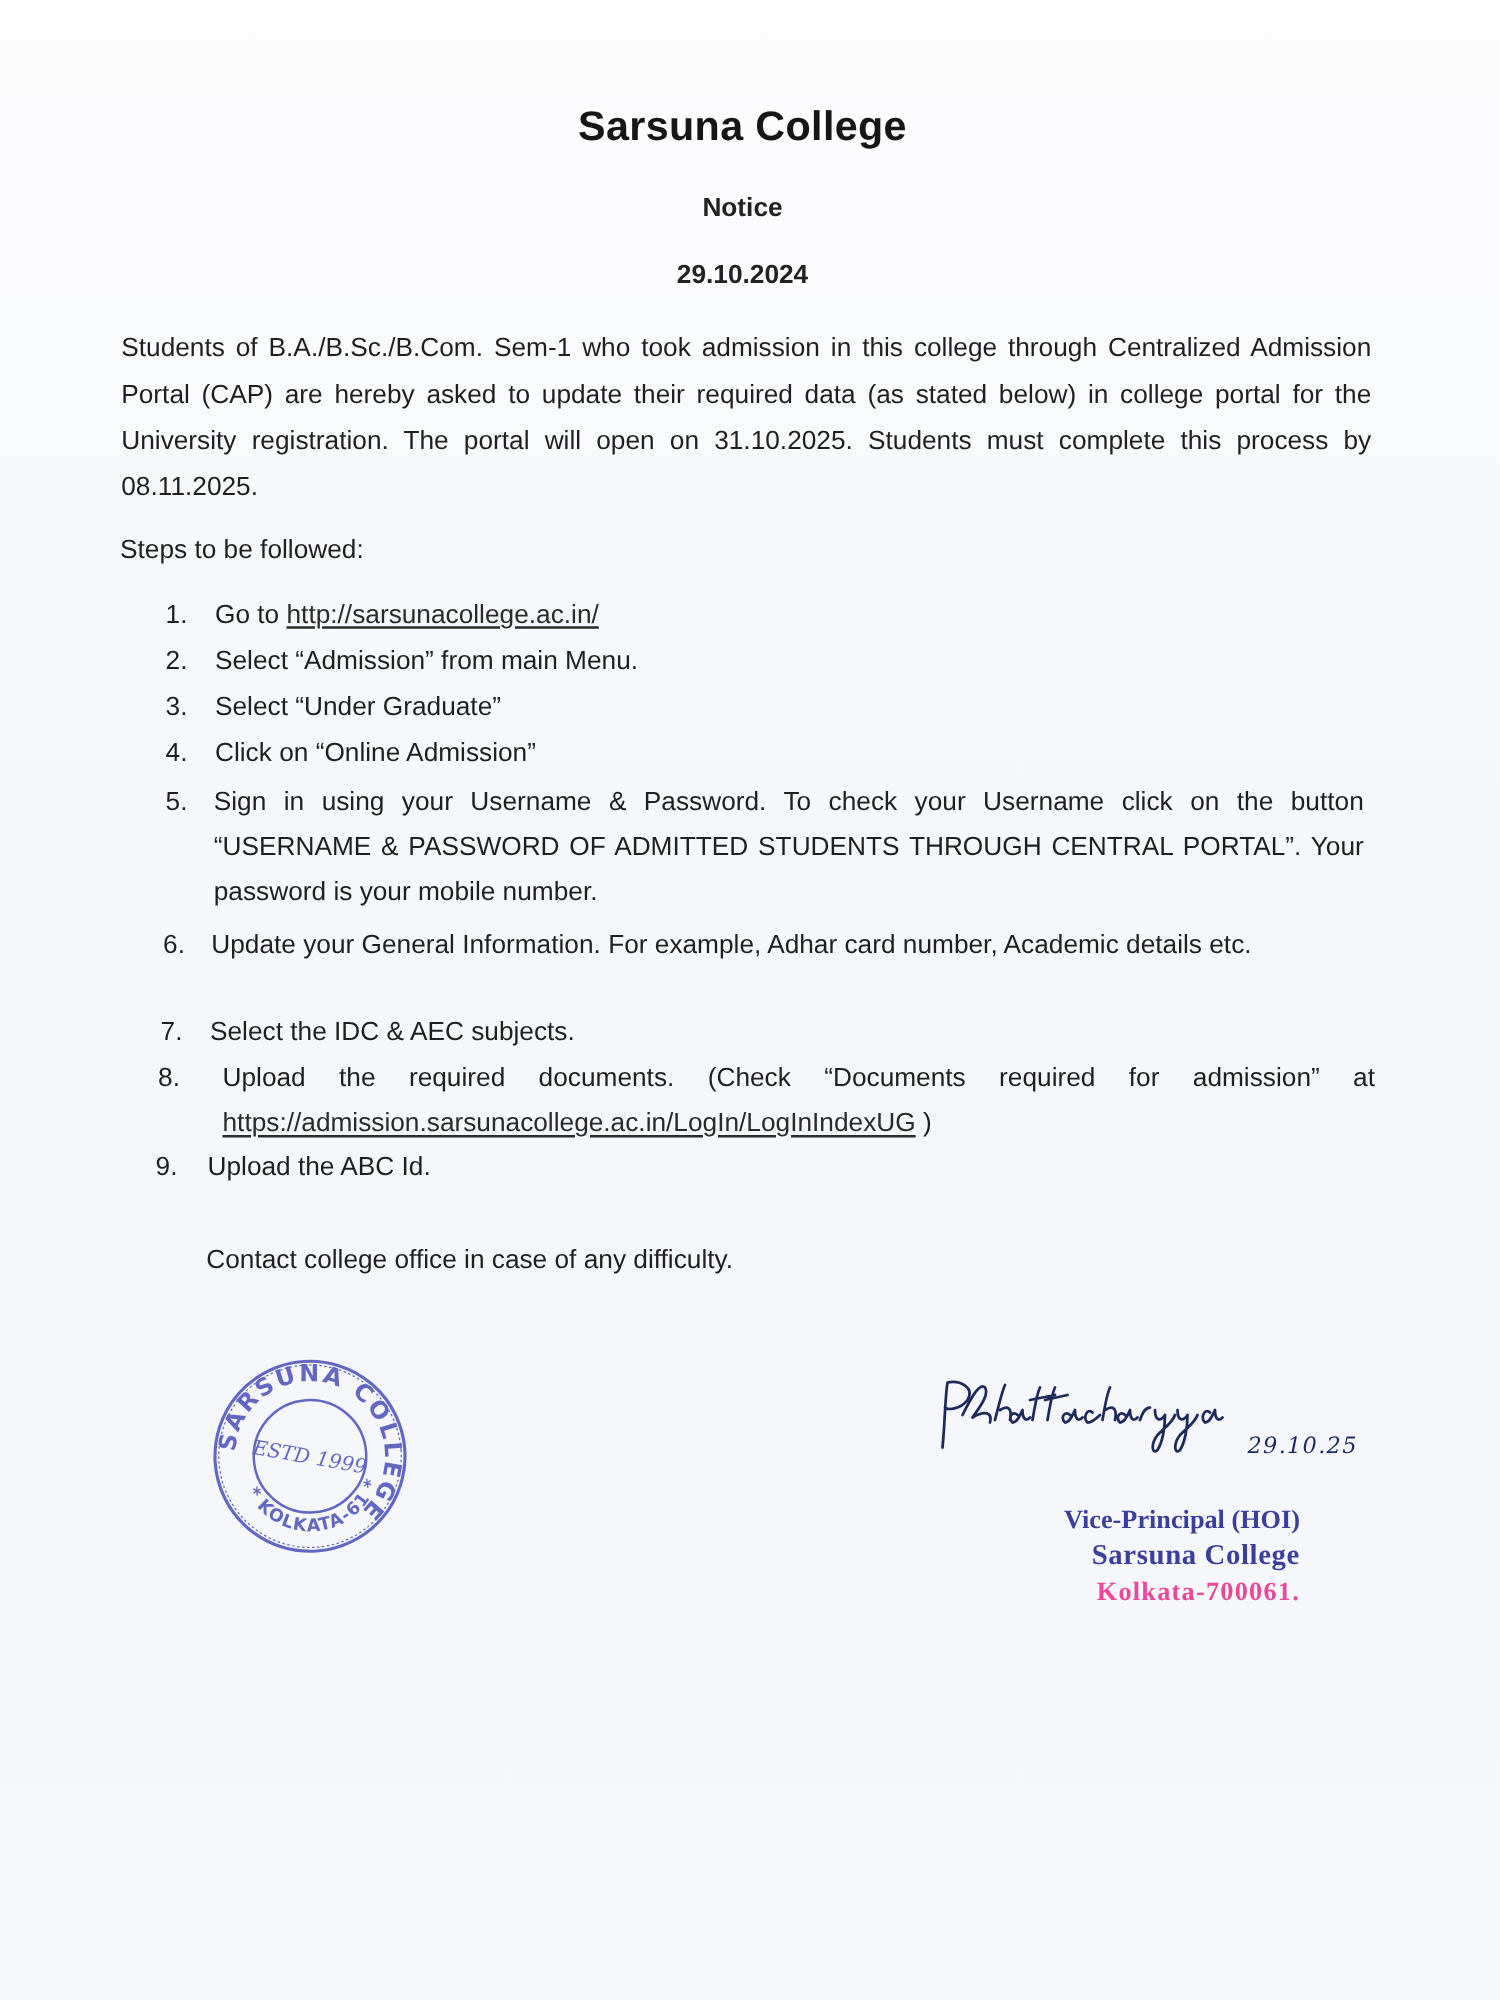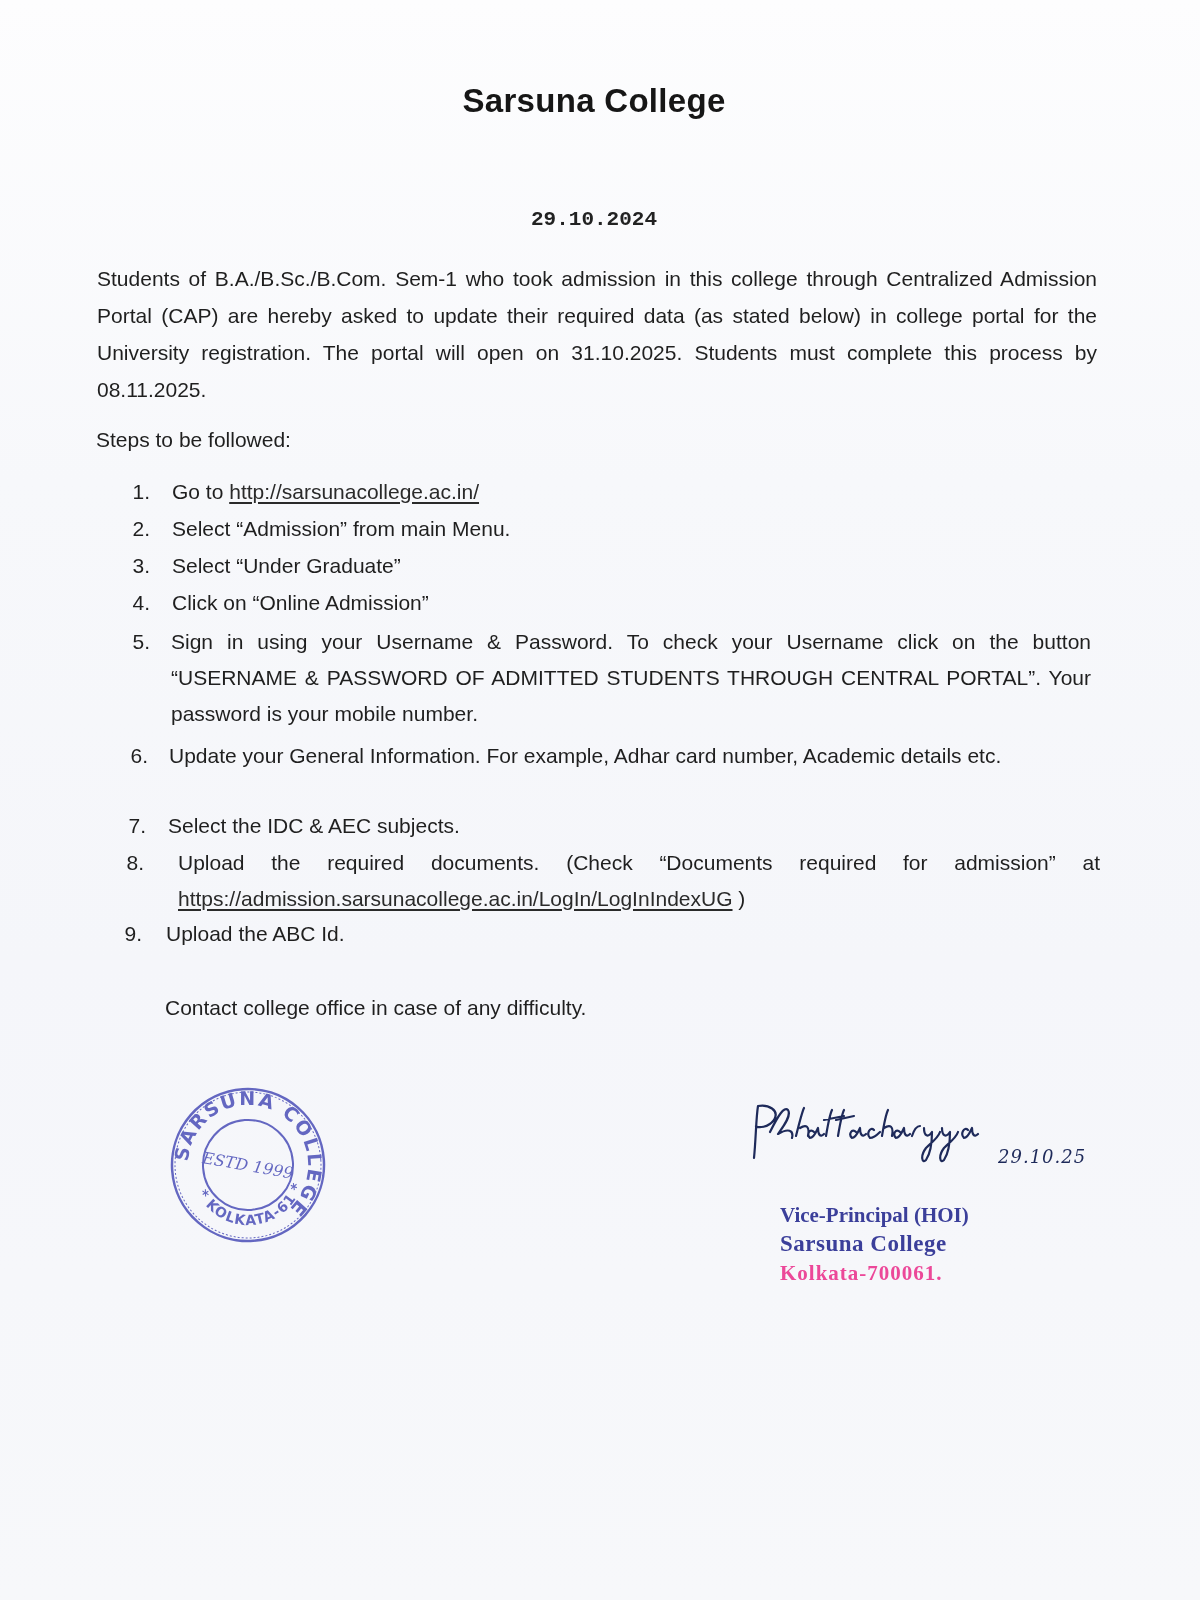--- a/index.html
+++ b/index.html
@@ -40,21 +40,20 @@
       color: #222;
     }
     .notice-date {
       position: absolute;
       top: 208px;
       left: 0; width: 1188px;
       text-align: center;
       font-size: 21px;
       font-weight: bold;
       color: #222;
-      font-family: Liberation Mono, monospace;
     }
     .intro {
       position: absolute;
       top: 260px;
       left: 97px;
       width: 1000px;
       font-size: 21px;
       line-height: 37px;
       text-align: justify;
       color: #1f1f1f;
@@ -127,35 +126,36 @@
       font-family: "DejaVu Serif", serif;
       font-style: italic;
       font-size: 18px;
       color: #1e2a5a;
       letter-spacing: 1px;
     }
     .designation {
       position: absolute;
       left: 780px;
       width: 260px;
-      text-align: left;
+      text-align: right;
       font-family: "Liberation Serif", "DejaVu Serif", serif;
       color: #3b3f9a;
       font-weight: bold;
     }
     .designation.d1 { top: 1203px; font-size: 21px; }
     .designation.d2 { top: 1231px; font-size: 23px; letter-spacing: 0.5px; }
     .designation.d3 { top: 1261px; font-size: 21px; color: #ec4899; letter-spacing: 1px; }
   </style>
 </head>
 <body>
 
 <div class="page">
 
   <div class="college-title">Sarsuna College</div>
+  <div class="notice-label">Notice</div>
   <div class="notice-date">29.10.2024</div>
 
   <div class="intro">Students of B.A./B.Sc./B.Com. Sem-1 who took admission in this college through Centralized Admission Portal (CAP) are hereby asked to update their required data (as stated below) in college portal for the University registration. The portal will open on 31.10.2025. Students must complete this process by 08.11.2025.</div>
 
   <div class="steps-heading">Steps to be followed:</div>
 
   <div class="steps">
 
     <div class="step" style="top:474px; left:120px; width:960px;">
       <span class="num">1.</span>

